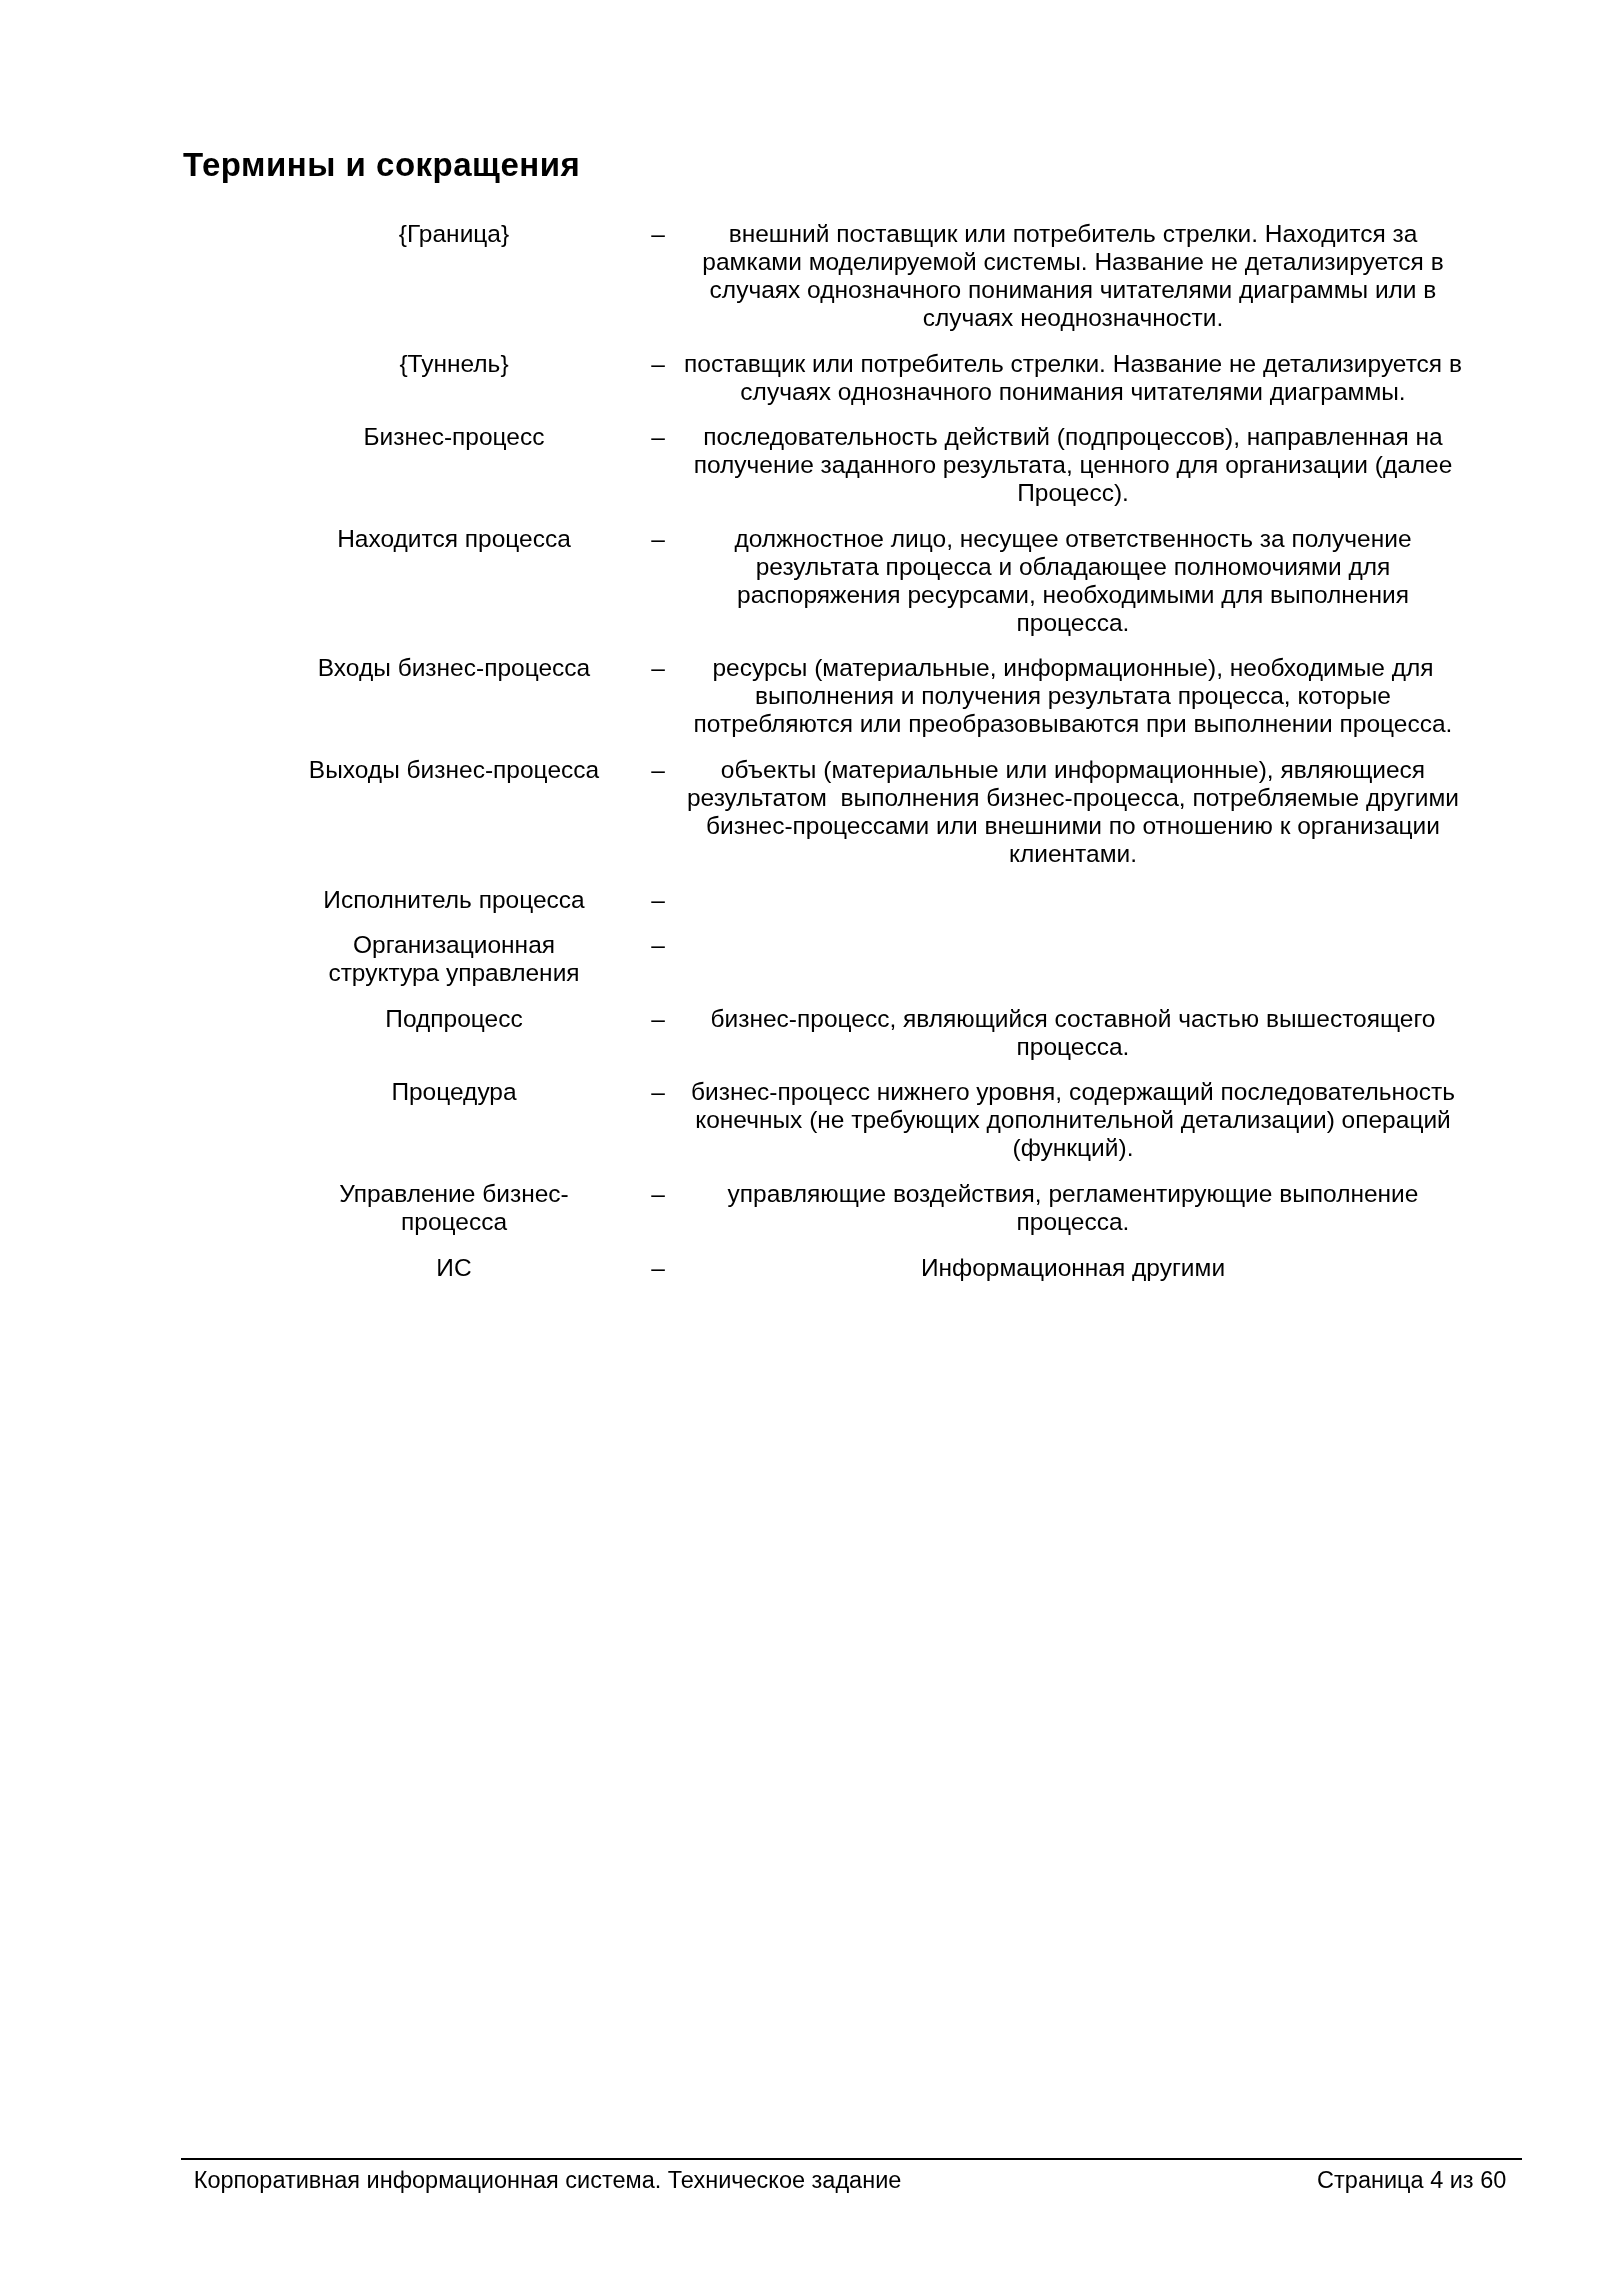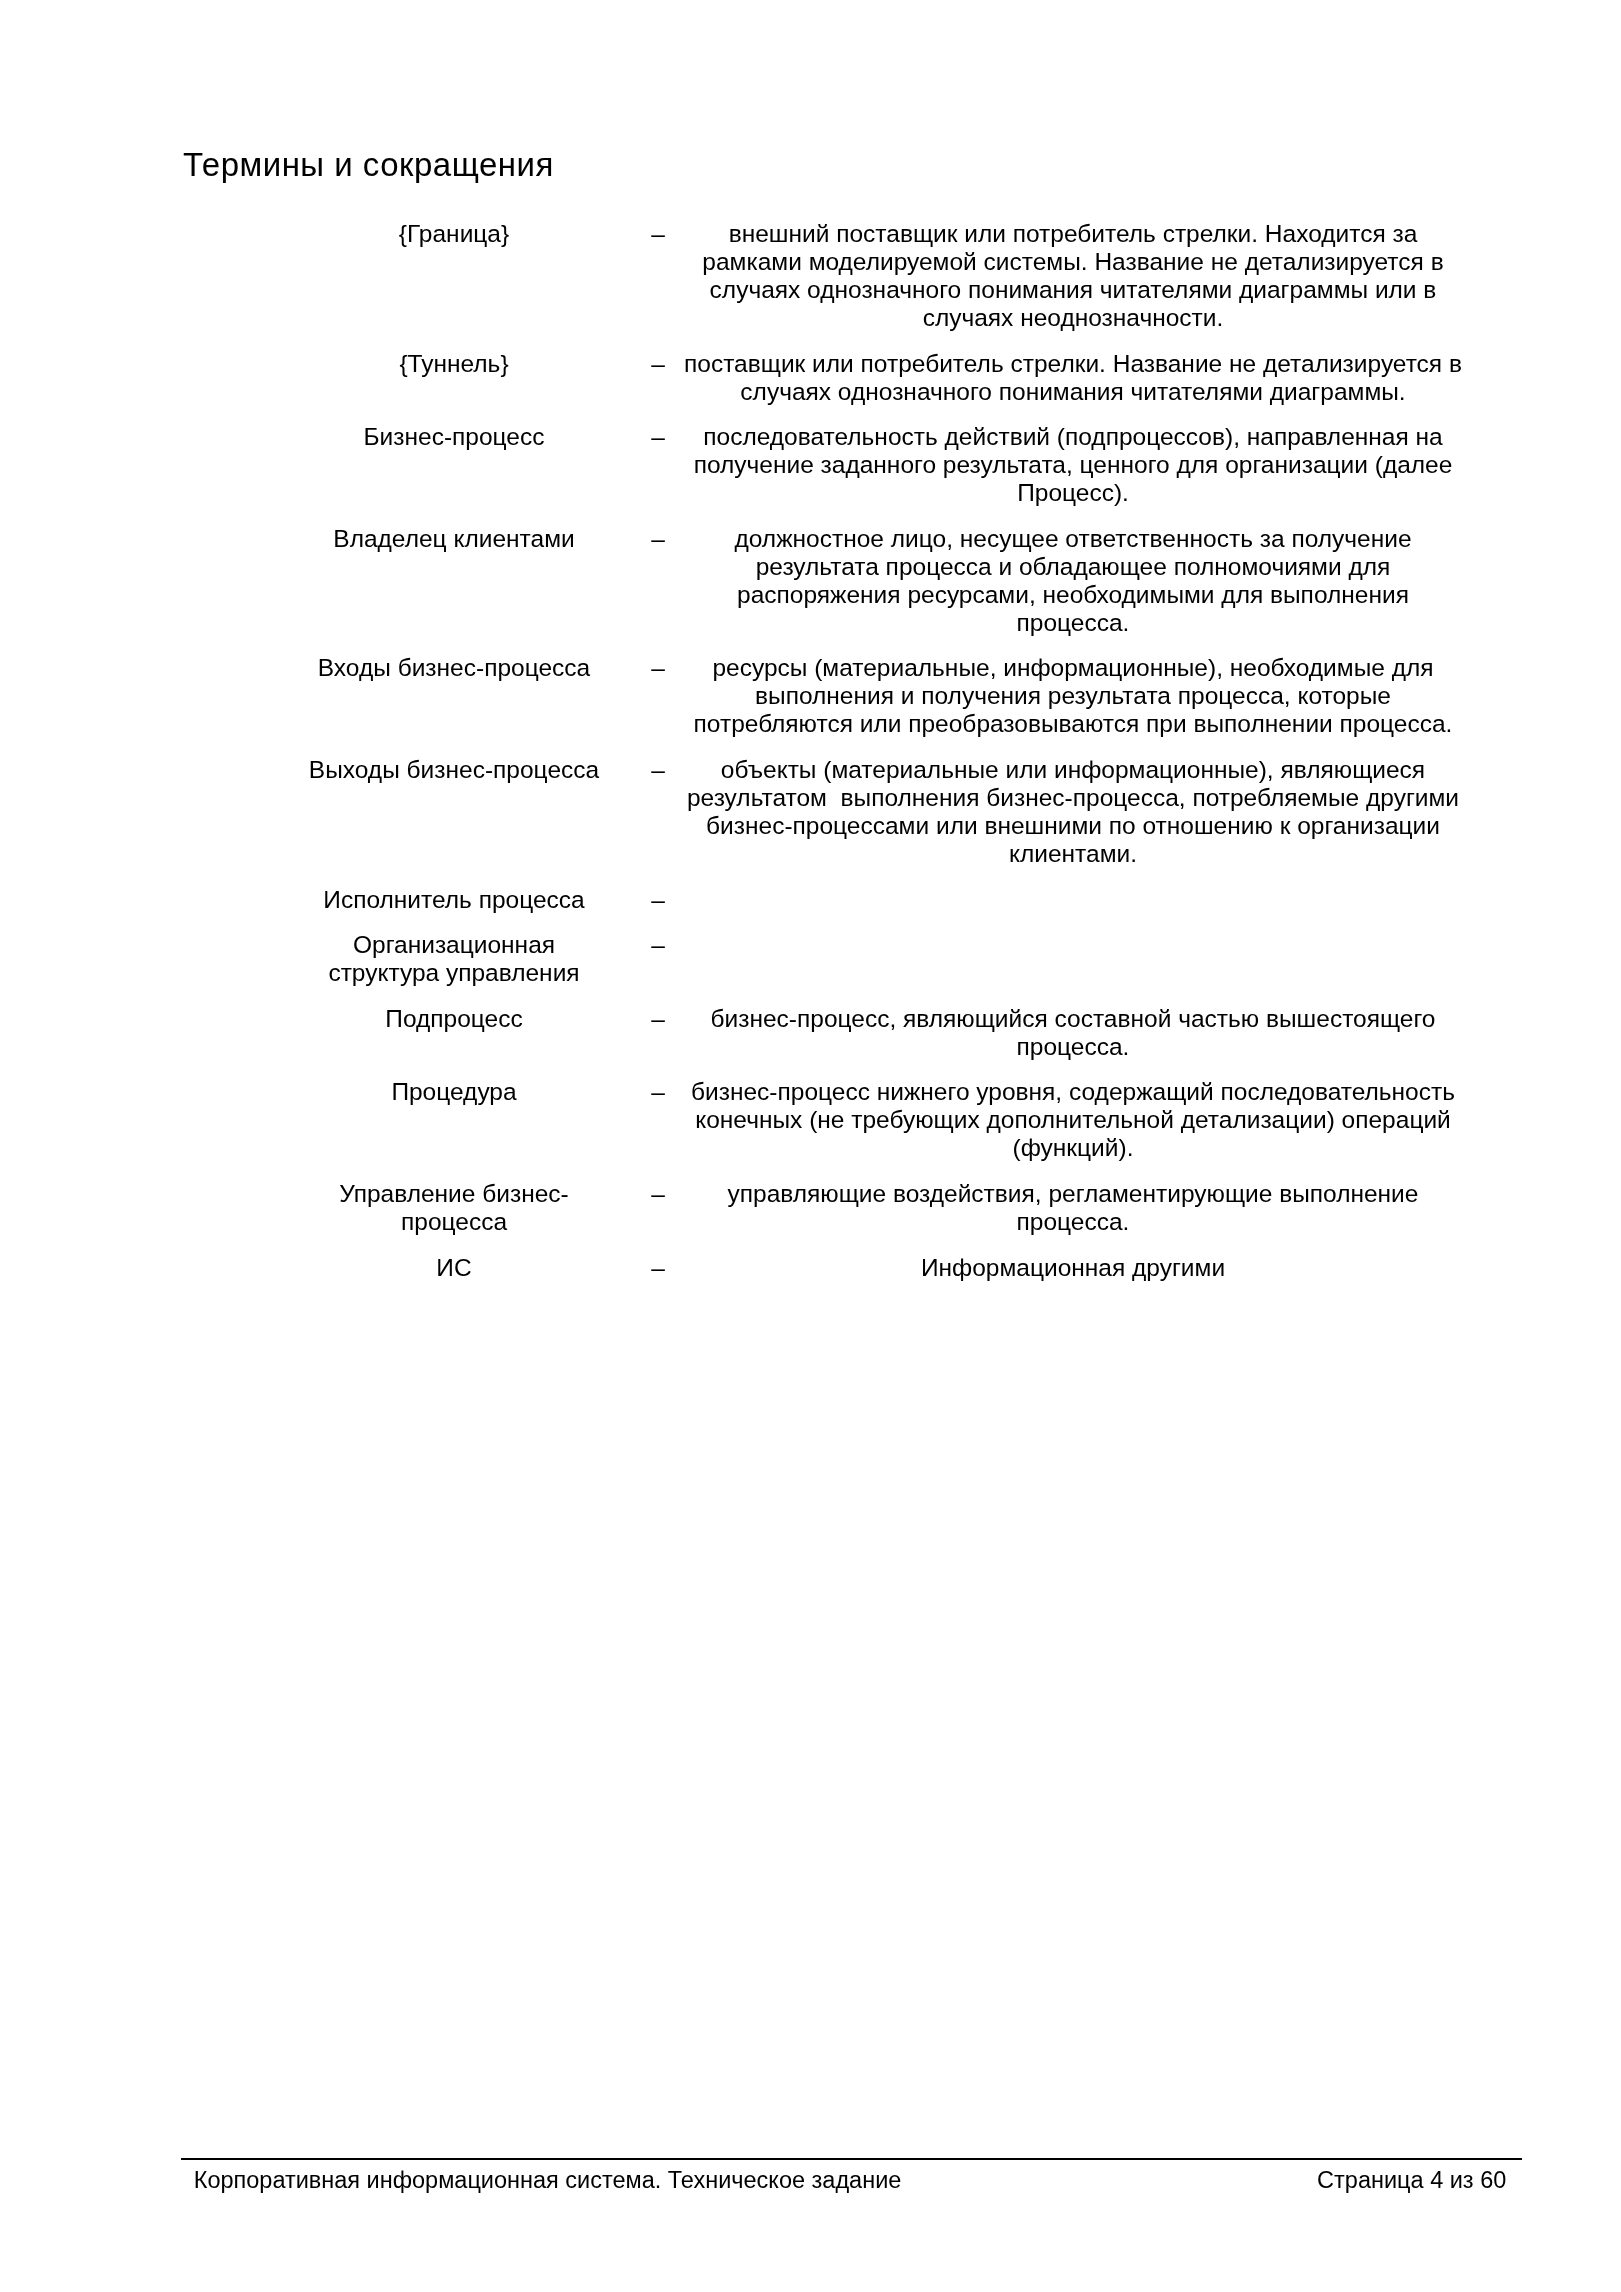--- a/index.html
+++ b/index.html
@@ -16,21 +16,21 @@
     font-family: "Liberation Sans", sans-serif;
     overflow: hidden;
     margin: 0 auto;
   }
   .title {
     position: absolute;
     left: 183px;
     top: 145px;
     margin: 0;
     font-size: 33px;
-    font-weight: normal;
+    font-weight: bold;
     line-height: 39px;
     letter-spacing: 0.5px;
     white-space: nowrap;
   }
   .terms {
     position: absolute;
     left: 302px;
     top: 220px;
     width: 1166px;
   }
@@ -96,21 +96,21 @@
     <div class="cell-def">поставщик или потребитель стрелки. Название не детализируется в случаях однозначного понимания читателями диаграммы.</div>
   </div>
 
   <div class="row">
     <div class="cell-term">Бизнес-процесс</div>
     <div class="cell-dash">–</div>
     <div class="cell-def">последовательность действий (подпроцессов), направленная на получение заданного результата, ценного для организации (далее Процесс).</div>
   </div>
 
   <div class="row">
-    <div class="cell-term">Владелец клиентами</div>
+    <div class="cell-term">Находится процесса</div>
     <div class="cell-dash">–</div>
     <div class="cell-def">должностное лицо, несущее ответственность за получение результата процесса и обладающее полномочиями для распоряжения ресурсами, необходимыми для выполнения процесса.</div>
   </div>
 
   <div class="row">
     <div class="cell-term">Входы бизнес-процесса</div>
     <div class="cell-dash">–</div>
     <div class="cell-def">ресурсы (материальные, информационные), необходимые для выполнения и получения результата процесса, которые потребляются или преобразовываются при выполнении процесса.</div>
   </div>
 

